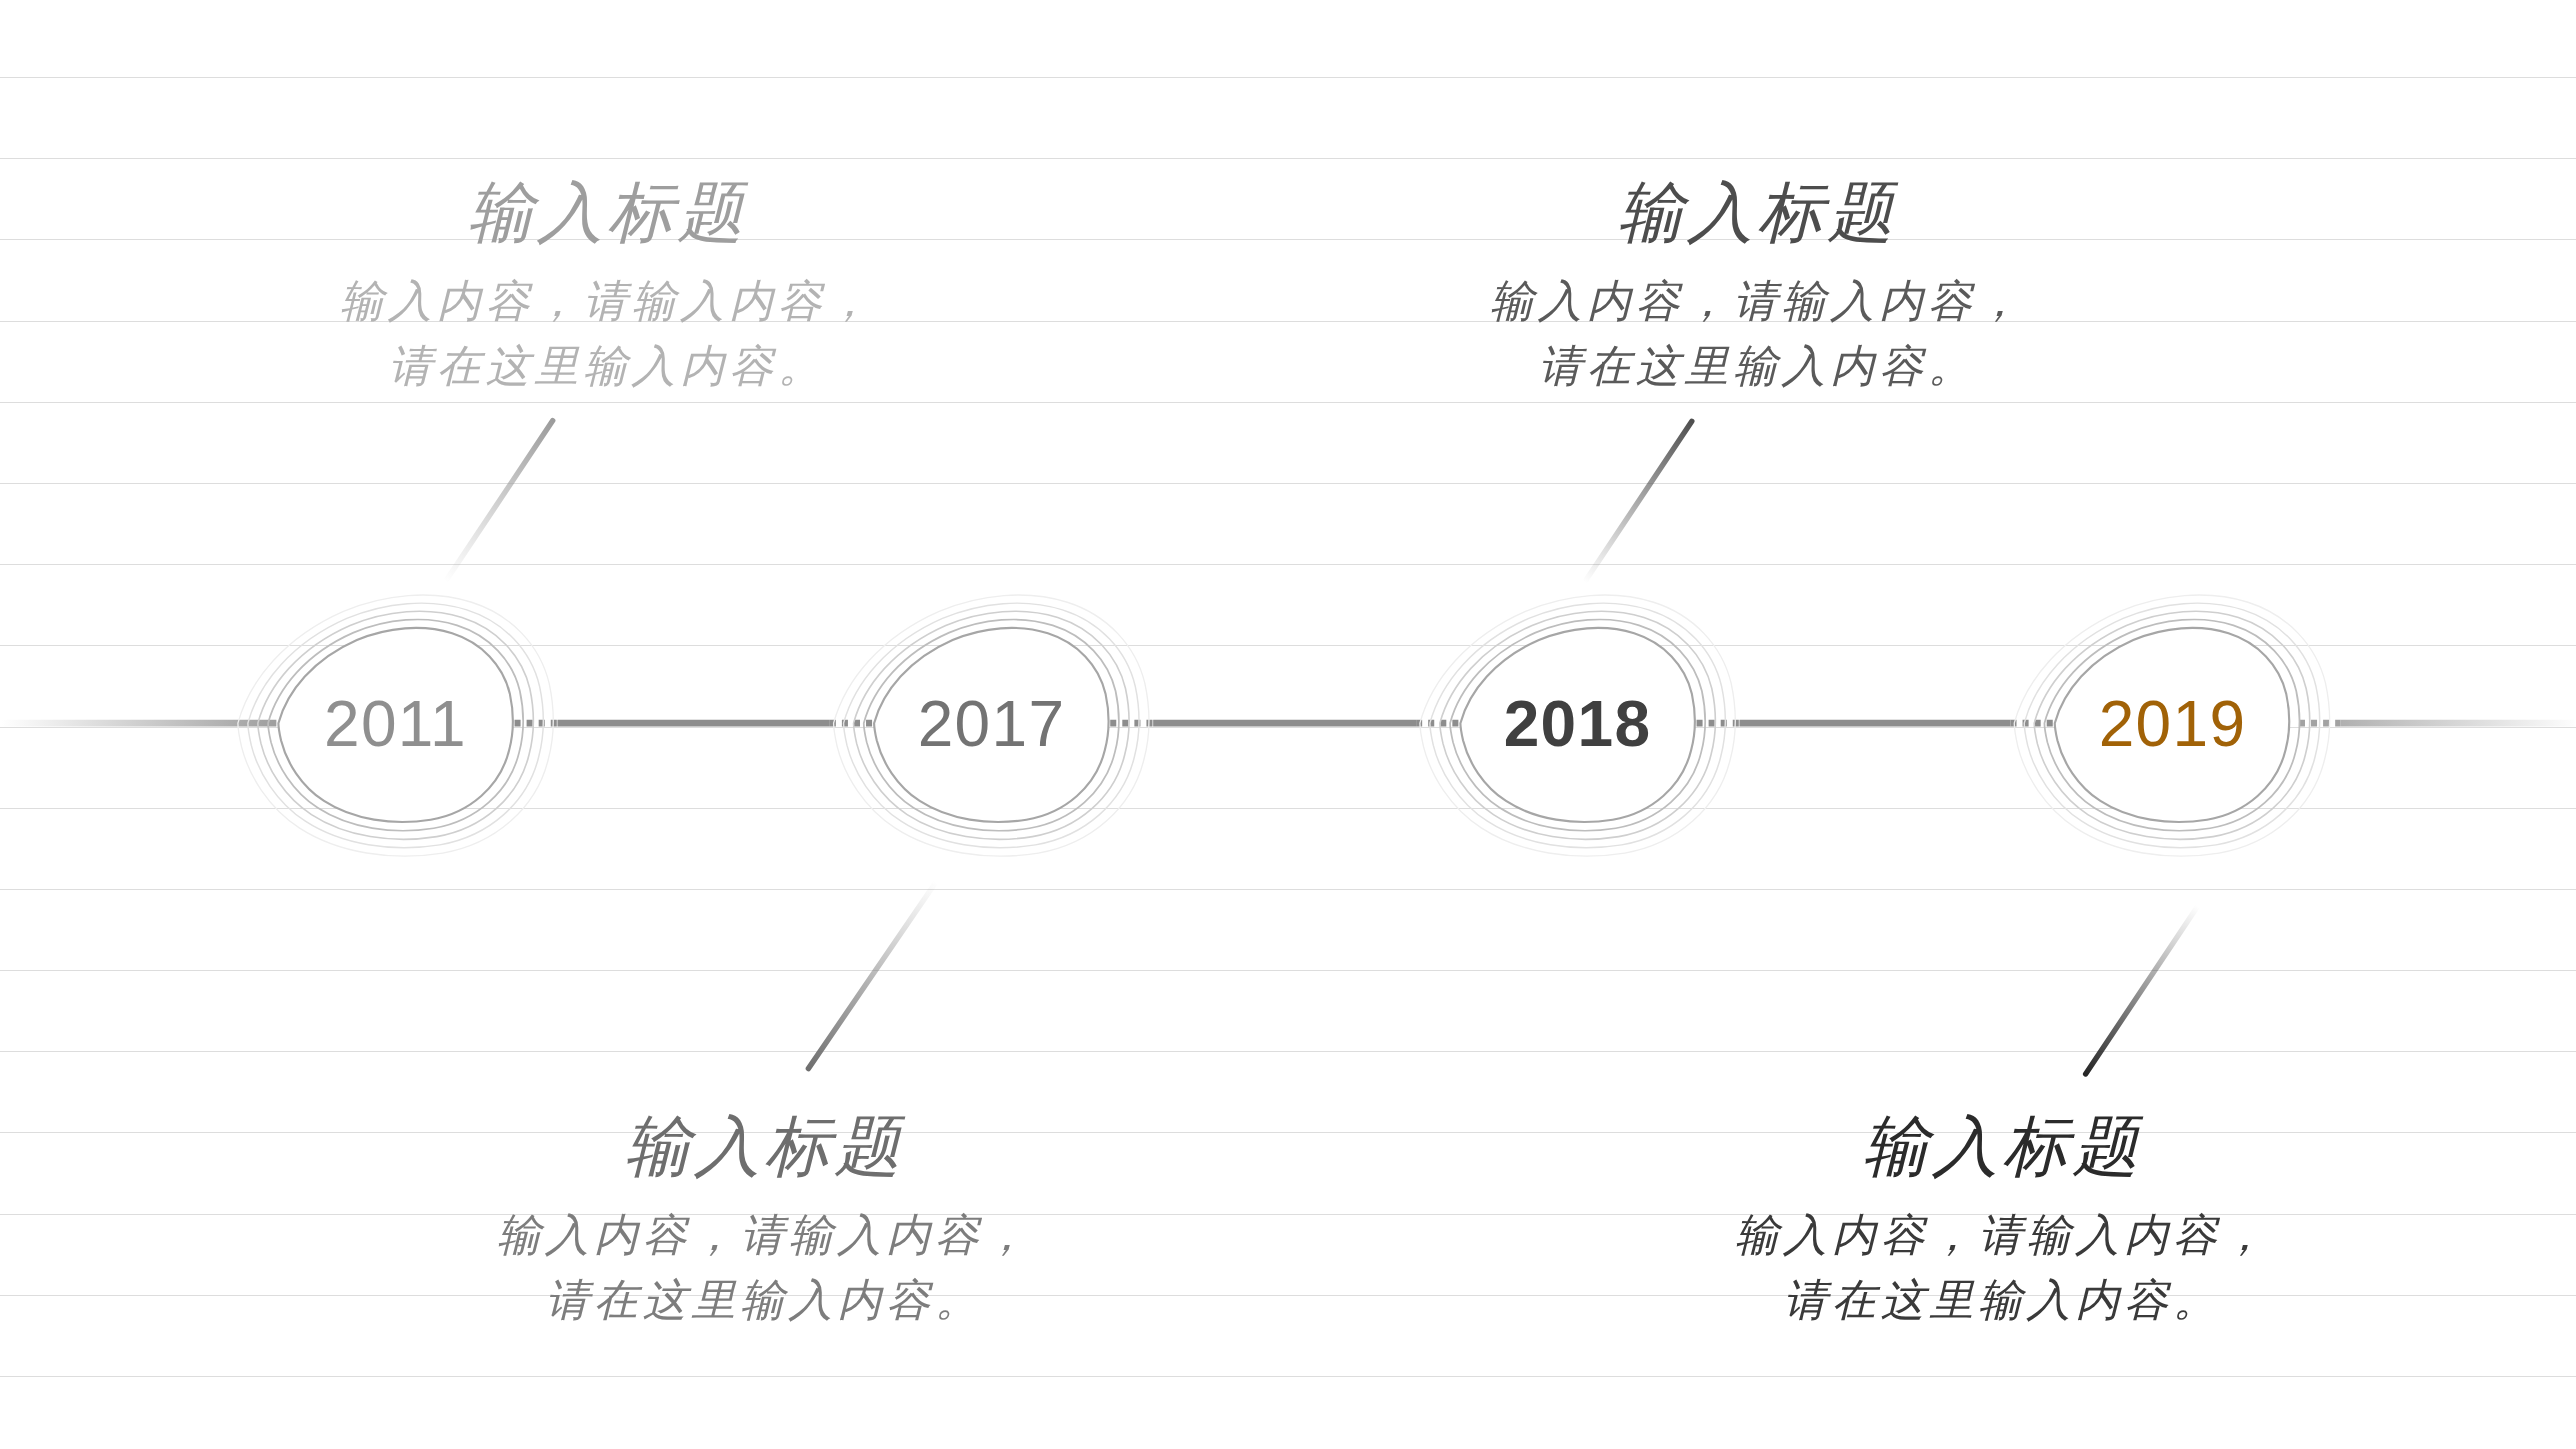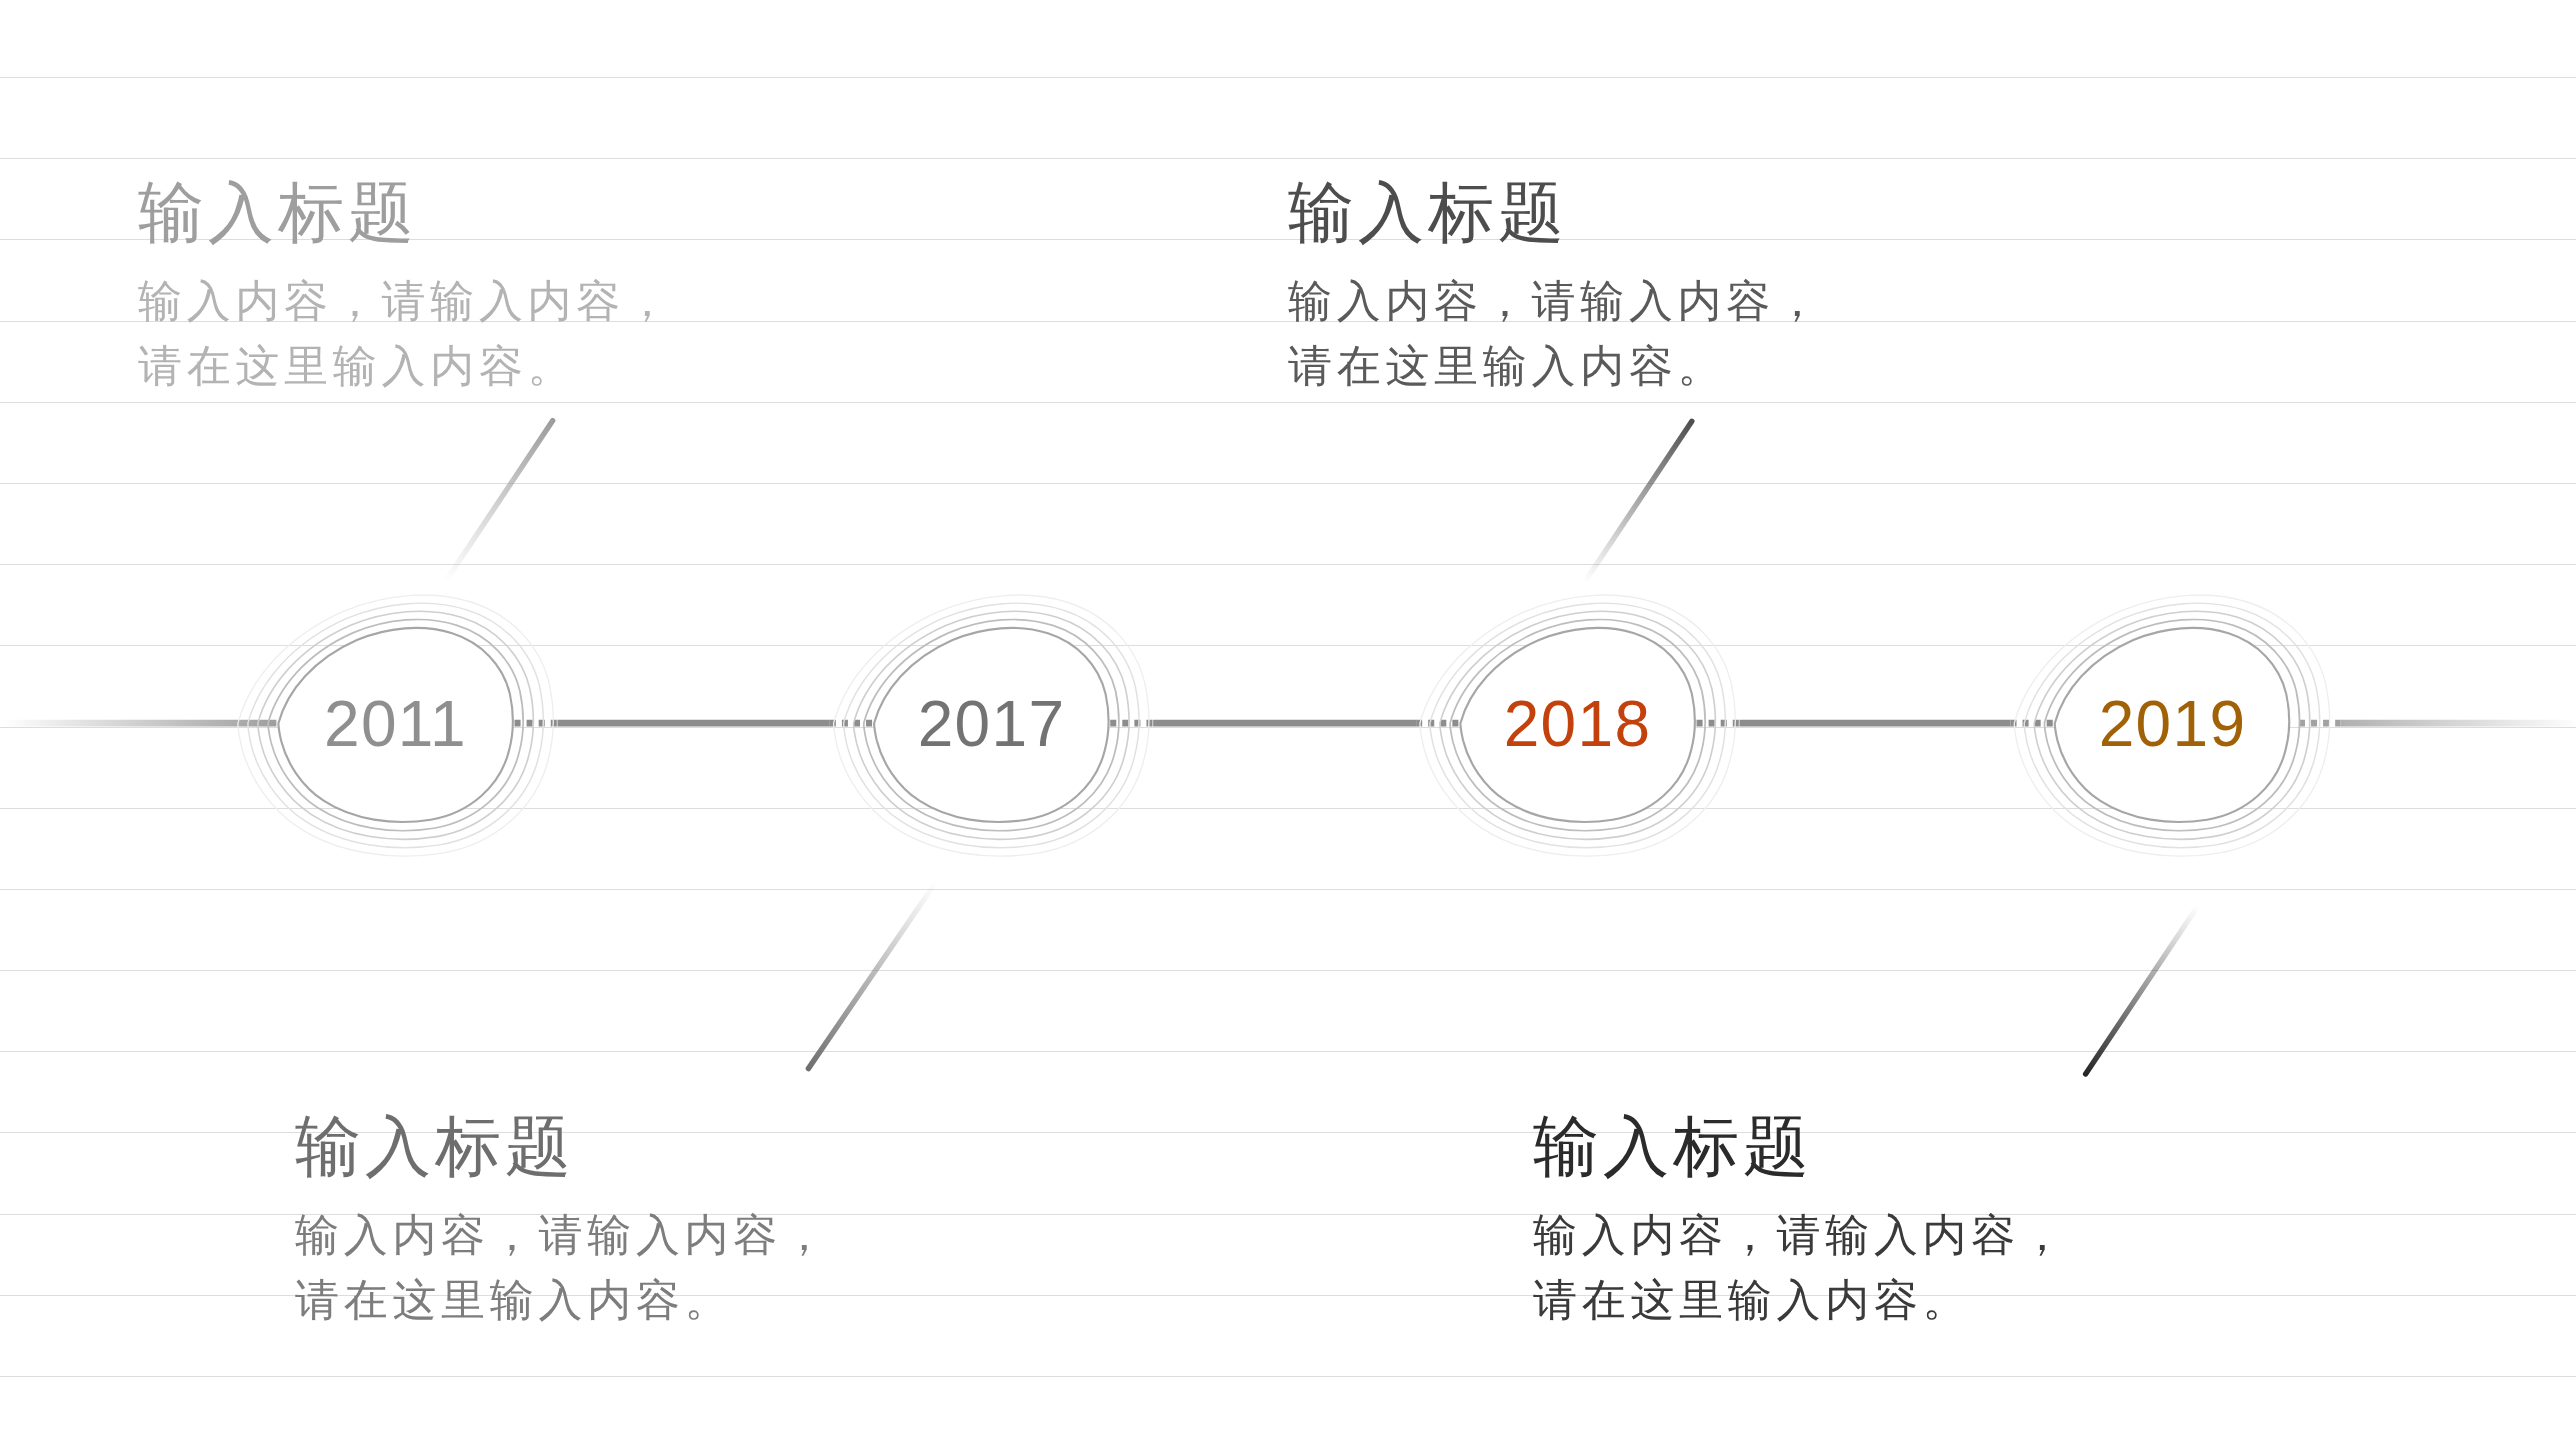--- a/index.html
+++ b/index.html
@@ -9,21 +9,21 @@
     font-family:"Liberation Sans","DejaVu Sans",sans-serif;
   }
   .ruled{position:absolute;left:0;width:2576px;height:1.3px;background:#dddddd;z-index:0;}
   #diagram-svg{position:absolute;left:0;top:0;z-index:1;}
   .year-label{
     position:absolute;top:576px;width:349px;height:295px;
     display:flex;align-items:center;justify-content:center;
     font-size:64px;letter-spacing:1.3px;z-index:2;
   }
   .yn0{left:221px}.yn1{left:817px}.yn2{left:1403px}.yn3{left:1998px}
-  .tblock{position:absolute;width:939px;z-index:2;}
+  .tblock{position:absolute;width:939px;text-align:center;z-index:2;font-style:italic;}
   .tblock .title{font-size:66px;letter-spacing:4px;line-height:72px;font-weight:400;}
   .tblock .body{margin-top:20px;font-size:44px;letter-spacing:4.7px;line-height:65px;}
   .pos-tl{left:138px;top:176px}
   .pos-bl{left:295px;top:1110px}
   .pos-tr{left:1288px;top:176px}
   .pos-br{left:1533px;top:1110px}
 </style>
 </head>
 <body>
 
@@ -117,21 +117,21 @@
       <use href="#blob" fill="#ffffff" stroke="#a6a6a6" stroke-width="3.2"></use>
     </g>
     <line x1="824" y1="627" x2="664" y2="867" stroke="url(#gd0)" stroke-width="8" stroke-linecap="round"></line>
     <line x1="1205" y1="1593" x2="1395" y2="1315" stroke="url(#gd1)" stroke-width="8" stroke-linecap="round"></line>
     <line x1="2522" y1="628" x2="2362" y2="868" stroke="url(#gd2)" stroke-width="8" stroke-linecap="round"></line>
     <line x1="3109" y1="1601" x2="3276" y2="1351" stroke="url(#gd3)" stroke-width="8" stroke-linecap="round"></line>
   </svg>
 
 <div class="year-label yn0" style="color: rgb(143, 143, 143);">2011</div>
 <div class="year-label yn1" style="color: rgb(115, 115, 115);">2017</div>
-<div class="year-label yn2" style="color: #c2410c;">2018</div>
+<div class="year-label yn2" style="color: #404040; font-weight: bold;">2018</div>
 <div class="year-label yn3" style="color: #a16207;">2019</div>
 
 <div class="tblock pos-tl">
   <div class="title" style="color: rgb(158, 158, 158);">输入标题</div>
   <div class="body" style="color: rgb(179, 179, 179);">
     <div>输入内容，请输入内容，</div>
     <div>请在这里输入内容。</div>
   </div>
 </div>
 <div class="tblock pos-bl">

